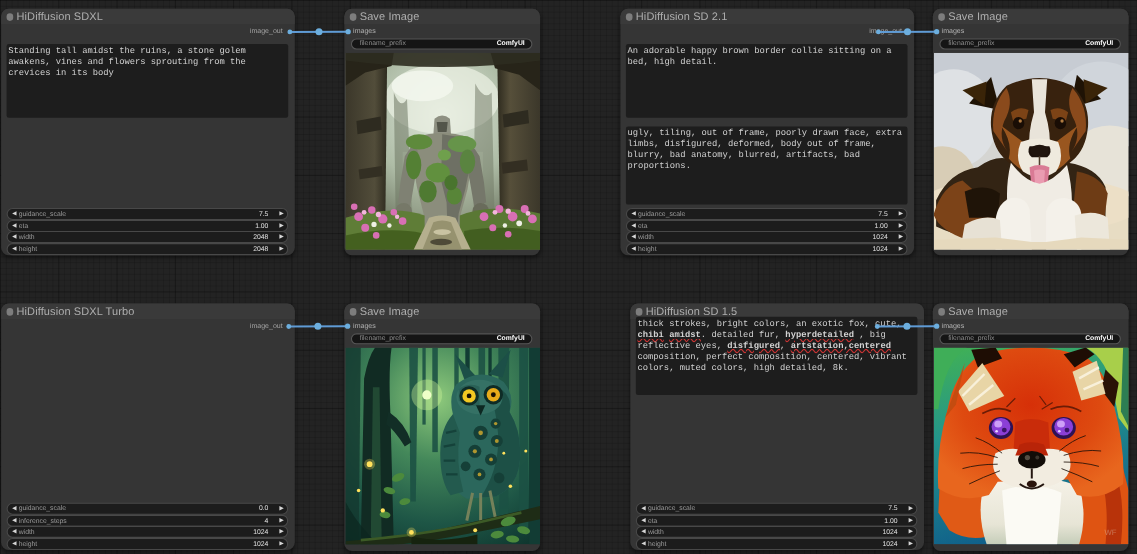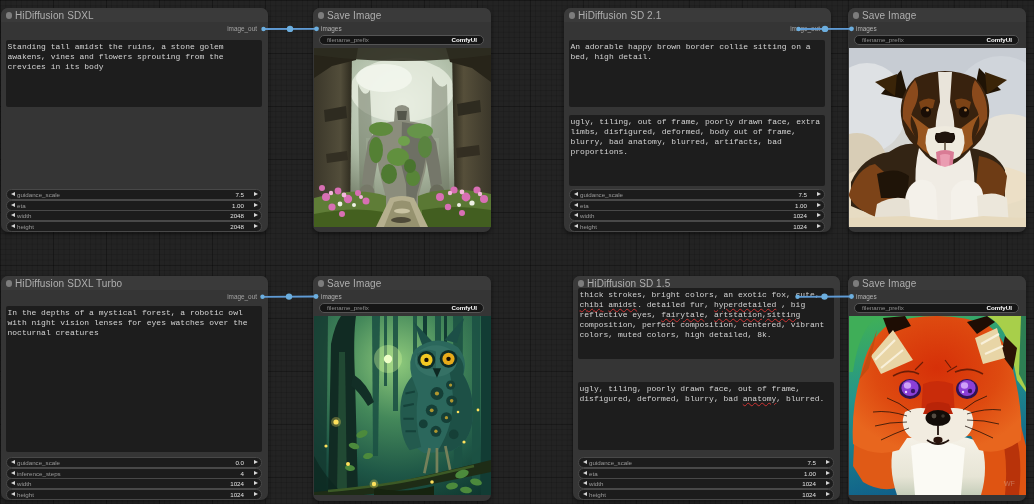--- a/index.html
+++ b/index.html
@@ -24,21 +24,21 @@
 .wg{position:absolute;height:9.2px;background:#1c1c1c;border:0.8px solid #484848;border-radius:6px;}
 .wl{position:absolute;left:10px;top:1.2px;font-size:6.2px;color:#9a9a9a;}
 .wv{position:absolute;right:17px;top:1.2px;font-size:6.2px;color:#e0e0e0;}
 .arl{position:absolute;left:3.5px;top:2.2px;width:0;height:0;border-top:2.4px solid transparent;border-bottom:2.4px solid transparent;border-right:4px solid #d6d6d6;}
 .arr{position:absolute;right:3.5px;top:2.2px;width:0;height:0;border-top:2.4px solid transparent;border-bottom:2.4px solid transparent;border-left:4px solid #d6d6d6;}
 .inlabel{position:absolute;font-size:6.4px;color:#b2b2b2;}
 .fpill{position:absolute;background:#151515;border:0.8px solid #555;border-radius:5px;height:8px;}
 .fl{position:absolute;left:7px;top:0.8px;font-size:6.2px;color:#8f8f8f;}
 .fv{position:absolute;right:6px;top:0.8px;font-size:6.2px;color:#fff;font-weight:bold;}
 .img{position:absolute;left:0.5px;top:40px;width:177px;height:179px;overflow:hidden;}
-.sq{text-decoration:underline wavy #c33 1px;text-underline-offset:1px;}
+.sq{text-decoration:underline wavy #c33 1px;text-underline-offset:1px;font-weight:bold;}
 svg.links{position:absolute;left:0;top:0;pointer-events:none;}
 </style>
 </head>
 <body>
 <div id="canvas">
 
 <div class="node" style="left:1px;top:8px;width:267px;height:224px;">
   <div class="tbar">
         <div class="tdot"></div>
         <div class="ttext">HiDiffusion SDXL</div>
@@ -280,23 +280,20 @@
     <path d="M0,170 L56,168 L89,172 L102,172 L134,168 L177,170 L177,179 L0,179 Z" fill="#e6d9bd"></path>
   </svg></div>
 </div>
 
 <div class="node" style="left:1px;top:276px;width:267px;height:224px;text-decoration:underline;">
   <div class="tbar">
         <div class="tdot"></div>
         <div class="ttext">HiDiffusion SDXL Turbo</div>
       </div>
   <div class="outport" style="right:11px;top:17px;">image_out</div>
-  <div class="ta" style="left:4.5px;top:30px;width:254px;height:144px;">In the depths of a mystical forest, a robotic owl
-with night vision lenses for eyes watches over the
-nocturnal creatures</div>
   <div class="wg" style="left:5px;top:181px;width:254px;">
         <div class="arl"></div>
         <div class="wl">guidance_scale</div>
         <div class="wv">0.0</div>
         <div class="arr"></div>
       </div>
   <div class="wg" style="left:5px;top:191.6px;width:254px;">
         <div class="arl"></div>
         <div class="wl">inference_steps</div>
         <div class="wv">4</div>
@@ -429,25 +426,23 @@
 </div>
 
 <div class="node" style="left:536px;top:276px;width:267px;height:224px;margin-left:37px;">
   <div class="tbar">
         <div class="tdot"></div>
         <div class="ttext">HiDiffusion SD 1.5</div>
       </div>
   <div class="outport" style="right:11px;top:17px;">image_out</div>
   <div class="ta" style="left:4.5px;top:12px;width:254px;height:69px;">thick strokes, bright colors, an exotic fox, cute,
 <span class="sq">chibi</span> <span class="sq">amidst</span>. detailed fur, <span class="sq">hyperdetailed</span> , big
-reflective eyes, <span class="sq">fairytale</span>, <span class="sq">artstation,sitting</span>
+reflective eyes, <span class="sq">disfigured</span>, <span class="sq">artstation,centered</span>
 composition, perfect composition, centered, vibrant
 colors, muted colors, high detailed, 8k.</div>
-  <div class="ta" style="left:4.5px;top:106px;width:254px;height:66px;">ugly, tiling, poorly drawn face, out of frame,
-disfigured, deformed, blurry, bad <span class="sq">anatomy</span>, blurred.</div>
   <div class="wg" style="left:5px;top:181px;width:254px;">
         <div class="arl"></div>
         <div class="wl">guidance_scale</div>
         <div class="wv">7.5</div>
         <div class="arr"></div>
       </div>
   <div class="wg" style="left:5px;top:191.6px;width:254px;">
         <div class="arl"></div>
         <div class="wl">eta</div>
         <div class="wv">1.00</div>

